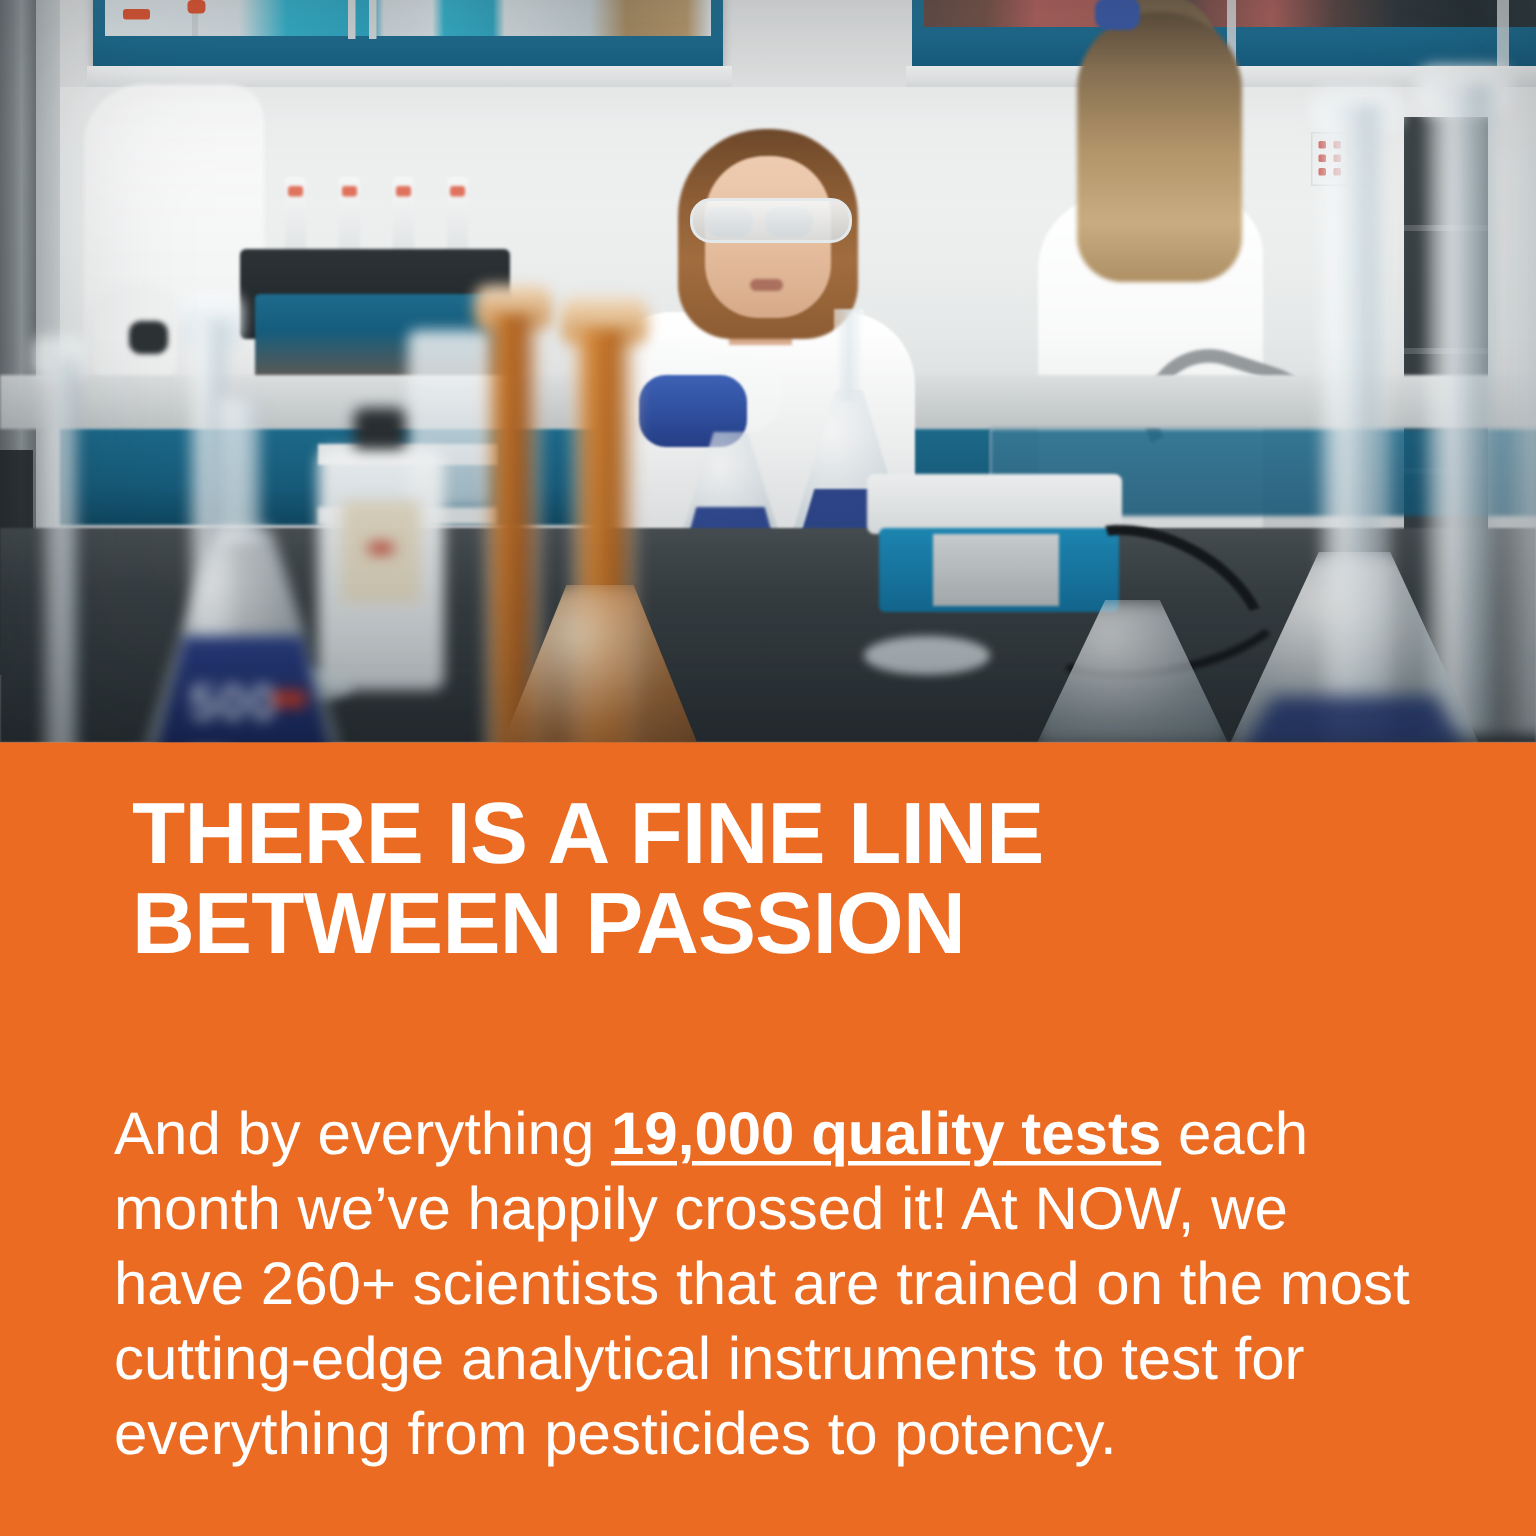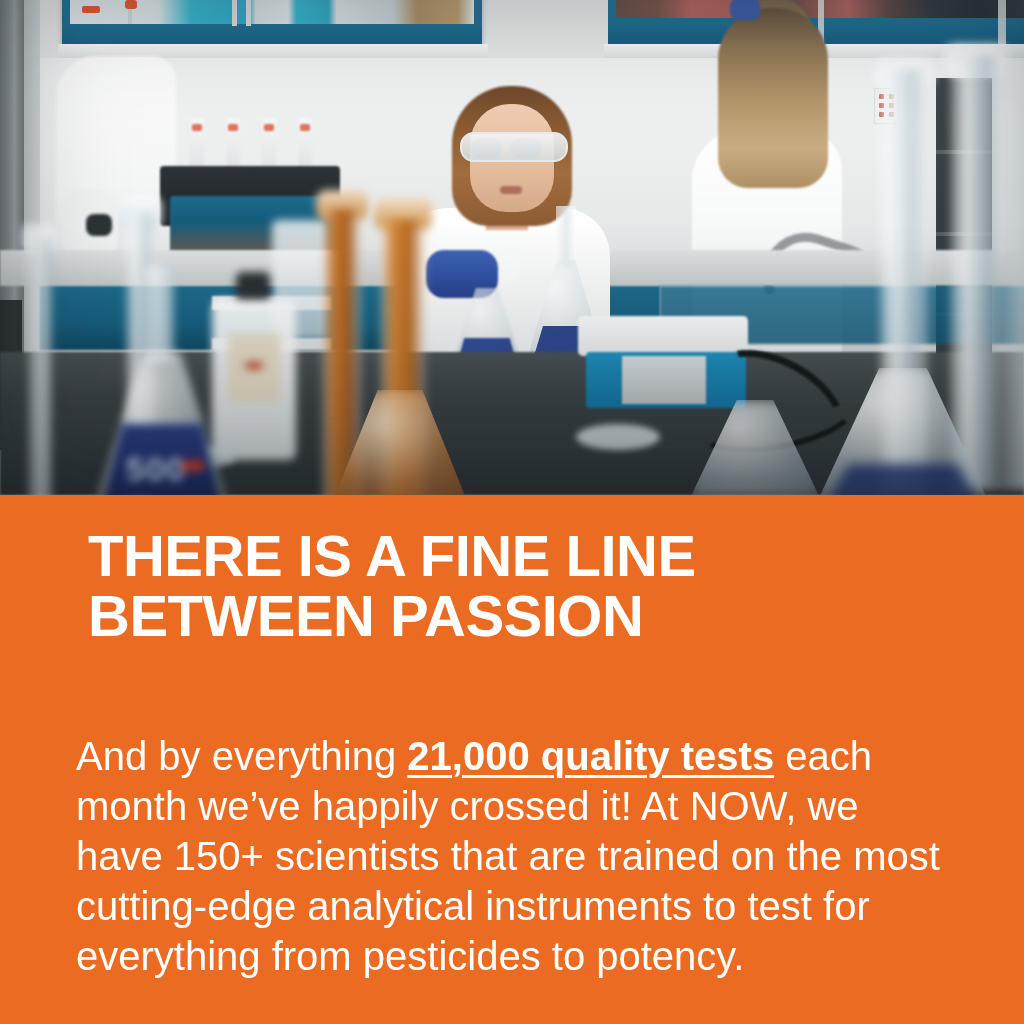--- a/index.html
+++ b/index.html
@@ -402,16 +402,16 @@
     <div class="ph vignette"></div>
   </div>
 
   <div id="panel">
 
     <div id="headline">
       <span class="hl-line">THERE IS A FINE LINE</span>
       <span class="hl-line">BETWEEN PASSION</span>
     </div>
 
-    <p id="body"><span>And by everything </span><b>21,000 quality tests</b><span> each month we’ve happily crossed it! At NOW, we have 150+ scientists that are trained on the most cutting-edge analytical instruments to test for everything from pesticides to potency.</span></p>
+    <p id="body"><span>And by everything </span><b>19,000 quality tests</b><span> each month we’ve happily crossed it! At NOW, we have 260+ scientists that are trained on the most cutting-edge analytical instruments to test for everything from pesticides to potency.</span></p>
 
   </div>
 </div>
 
 </body></html>

